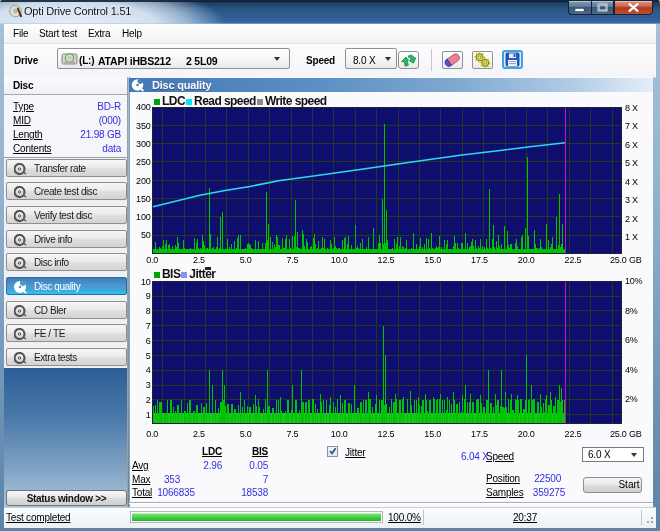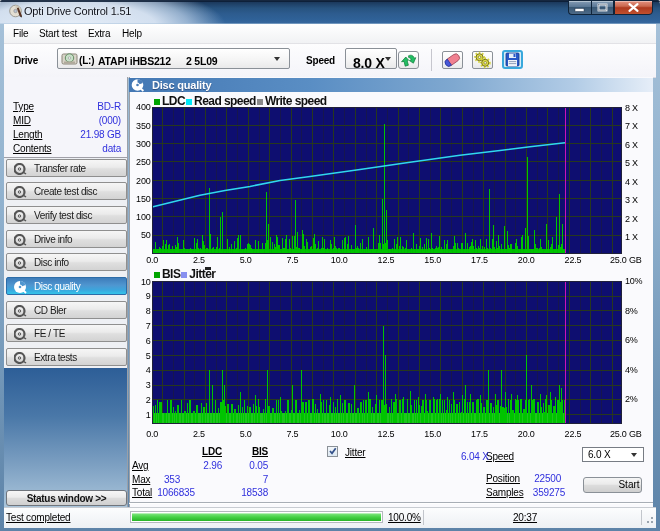--- a/index.html
+++ b/index.html
@@ -80,21 +80,21 @@
   <circle cx="8.5" cy="7" r="4.2" fill="#c8e0c8" stroke="#4a7a4a" stroke-width=".8"></circle>
   <circle cx="8.5" cy="7" r="1.2" fill="#f0f0f0" stroke="#888" stroke-width=".5"></circle>
   <rect x="3" y="10.5" width="11" height="1.6" fill="#b0aa9a"></rect>
 </svg>
 <span class="abs" style="left:79px;top:55px;font-size:10px;font-weight:bold;letter-spacing:-0.2px">(L:)</span>
 <span class="abs" style="left:98px;top:55px;font-size:10.5px;font-weight:bold;letter-spacing:-0.2px">ATAPI iHBS212</span>
 <span class="abs" style="left:186px;top:55px;font-size:10.5px;font-weight:bold;letter-spacing:-0.2px">2 5L09</span>
 <div class="arrow abs" style="left:274px;top:57px"></div>
 <span class="abs lbl" style="left:306px;top:55px">Speed</span>
 <div class="combo abs" style="left:345px;top:48px;width:52px;height:21px"></div>
-<span class="abs" style="left:353px;top:55px;font-size:14px;font-weight:bold;letter-spacing:-0.2px">8.0 X</span>
+<span class="abs" style="left:353px;top:55px;font-size:10px;font-weight:normal;letter-spacing:-0.2px">8.0 X</span>
 <div class="arrow abs" style="left:385px;top:57px"></div>
 <div class="combo abs" style="left:398px;top:51px;width:21px;height:18px;border-radius:3px"></div>
 <svg class="abs" width="21" height="18" style="left:398px;top:51px">
   <path d="M3.5 10.8 L7.8 6 L10.6 9.2 L9.2 9.8 L10.4 14.2 L7.2 15.2 L6 10.4 Z" fill="#22bd62" stroke="#0f7a3a" stroke-width=".7"></path>
   <path d="M10.5 4.8 C13.2 3.4 15.6 4.6 16.2 7.2 L17.8 6.7 L15.4 12.2 L11.4 9.6 L13.2 8.9 C12.8 7.2 12 6.6 10.8 6.8 Z" fill="#22bd62" stroke="#0f7a3a" stroke-width=".7"></path>
 </svg>
 <div class="abs" style="left:431px;top:49px;height:22px;border-left:1px solid #c6c6ce"></div>
 <div class="combo abs" style="left:442px;top:51px;width:21px;height:18px"></div>
 <svg class="abs" width="21" height="18" style="left:442px;top:51px">
   <g transform="rotate(-35 10 9)">
@@ -117,20 +117,23 @@
   <rect x="7" y="3.5" width="7" height="4.5" fill="#e8eef8"></rect>
   <rect x="11.5" y="4" width="2" height="3" fill="#2858c8"></rect>
   <rect x="6" y="10" width="9" height="6" fill="#f0f4fa"></rect>
   <rect x="6.8" y="11" width="7.4" height="1.1" fill="#99a8c0"></rect>
   <rect x="6.8" y="13" width="7.4" height="1.1" fill="#99a8c0"></rect>
 </svg>
 
 <div id="lpanel" class="abs"></div>
 <div id="lgrad" class="abs"></div>
 <div id="discbox" class="abs">
+  <div id="dischdr">
+      <span style="position:absolute;left:9px;top:3px;font-size:10px;font-weight:bold;letter-spacing:-0.2px">Disc</span>
+    </div>
   <span class="stat" style="position:absolute;left:9px;top:24px">Type</span>
     <span class="statv" style="position:absolute;right:6px;top:24px">BD-R</span>
   <span class="stat" style="position:absolute;left:9px;top:38px">MID</span>
     <span class="statv" style="position:absolute;right:6px;top:38px">(000)</span>
   <span class="stat" style="position:absolute;left:9px;top:52px">Length</span>
     <span class="statv" style="position:absolute;right:6px;top:52px">21.98 GB</span>
   <span class="stat" style="position:absolute;left:9px;top:66px">Contents</span>
     <span class="statv" style="position:absolute;right:6px;top:66px">data</span>
 </div>
 <div class="navbtn" style="top:158.5px">

